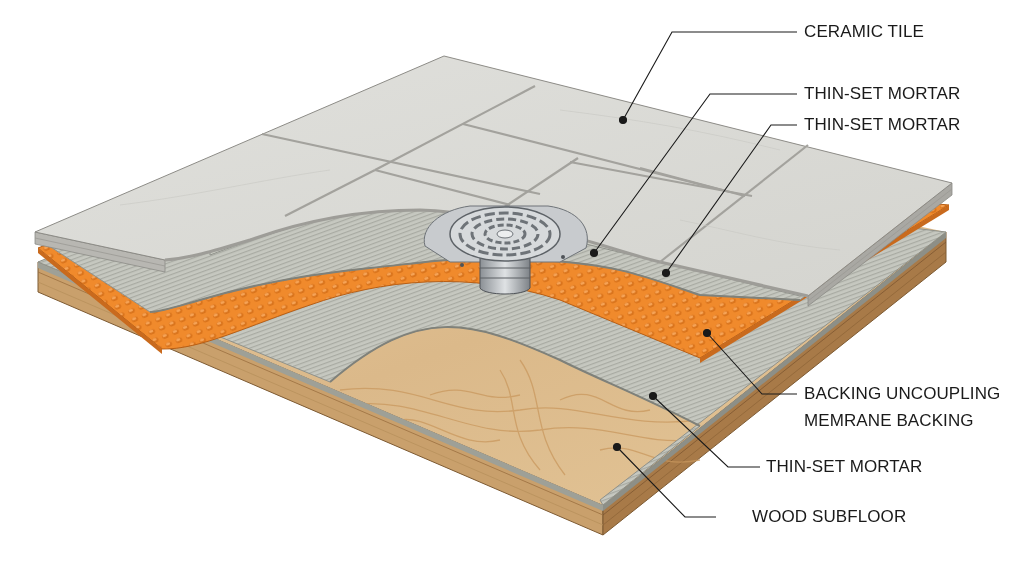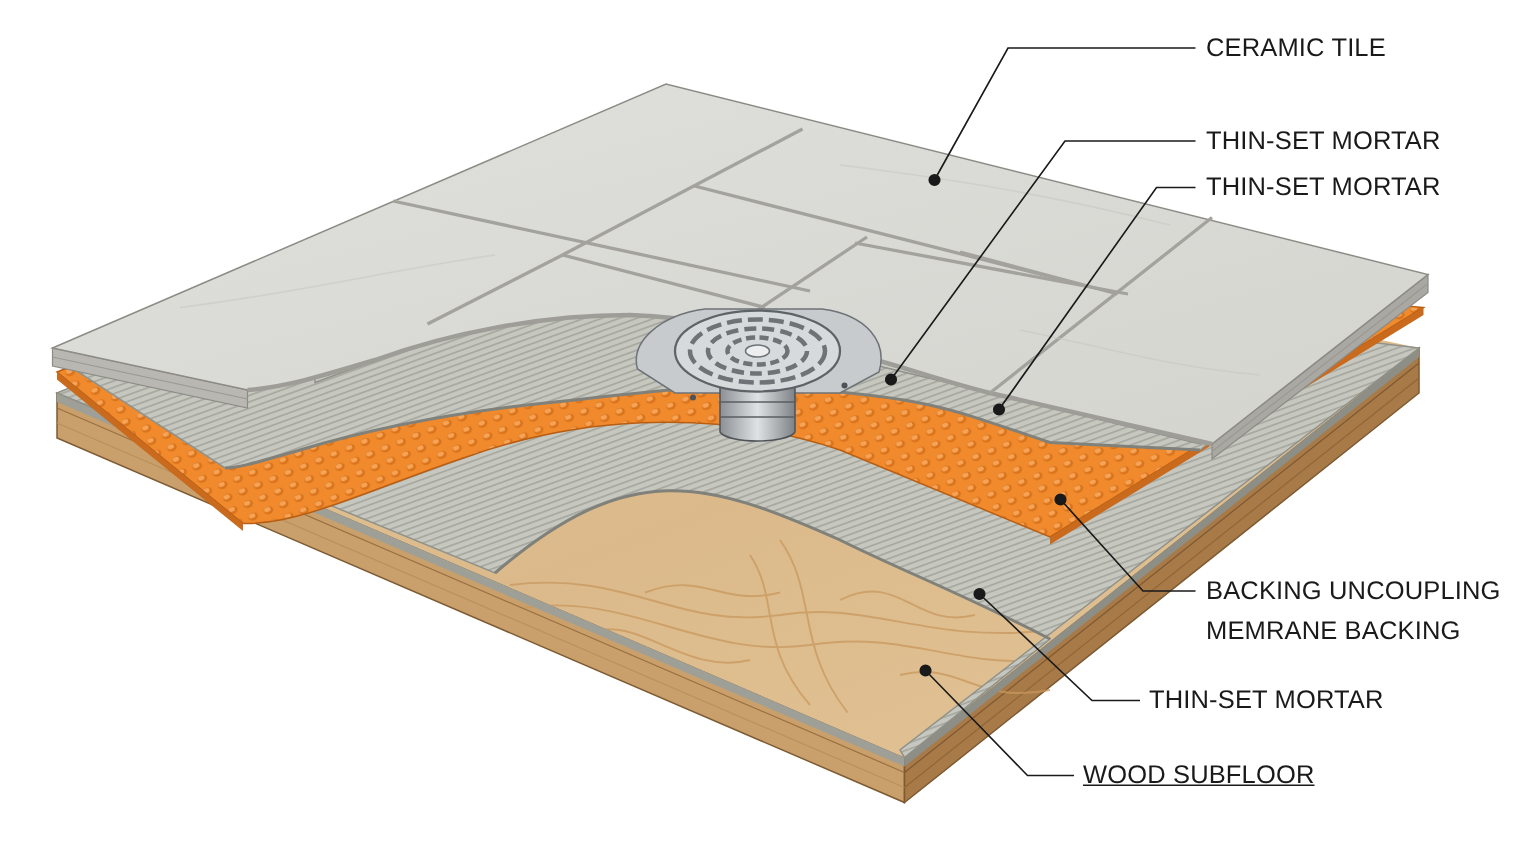--- a/index.html
+++ b/index.html
@@ -174,13 +174,13 @@
     <circle cx="617" cy="447" r="3.5" fill="#1a1a1a"></circle>
   </g>
 </svg>
 
 <div class="label" style="left:804px; top:22px;">CERAMIC TILE</div>
 <div class="label" style="left:804px; top:84px;">THIN-SET MORTAR</div>
 <div class="label" style="left:804px; top:115px;">THIN-SET MORTAR</div>
 <div class="label" style="left:804px; top:384px;">BACKING UNCOUPLING</div>
 <div class="label" style="left:804px; top:411px;">MEMRANE BACKING</div>
 <div class="label" style="left:766px; top:457px;">THIN-SET MORTAR</div>
-<div class="label" style="left:722px; top:507px;text-decoration:underline;">WOOD SUBFLOOR</div>
+<div class="label" style="left:752px; top:507px;">WOOD SUBFLOOR</div>
 
 </body></html>

